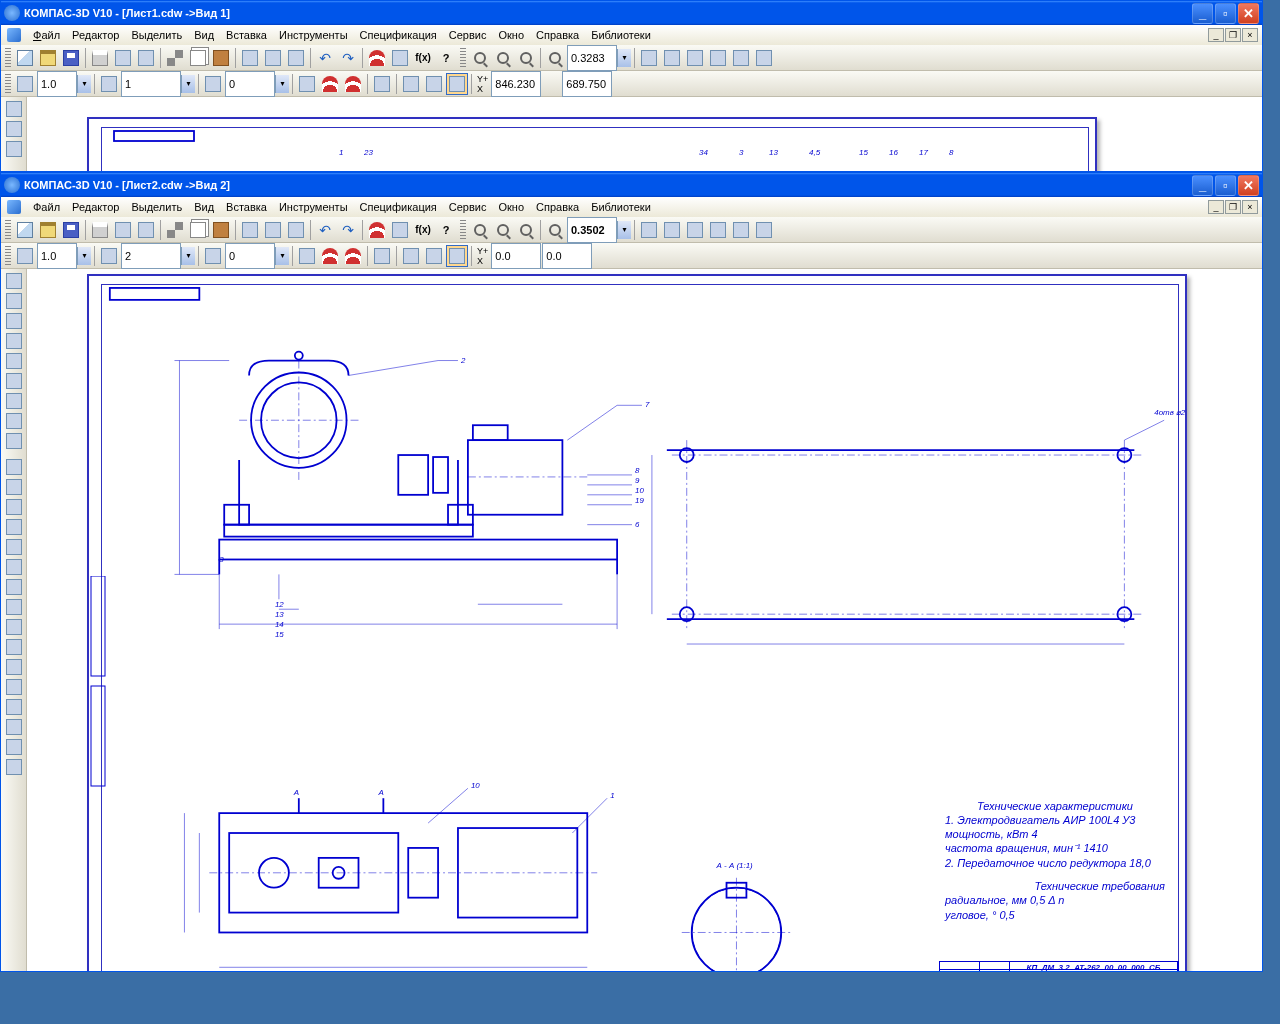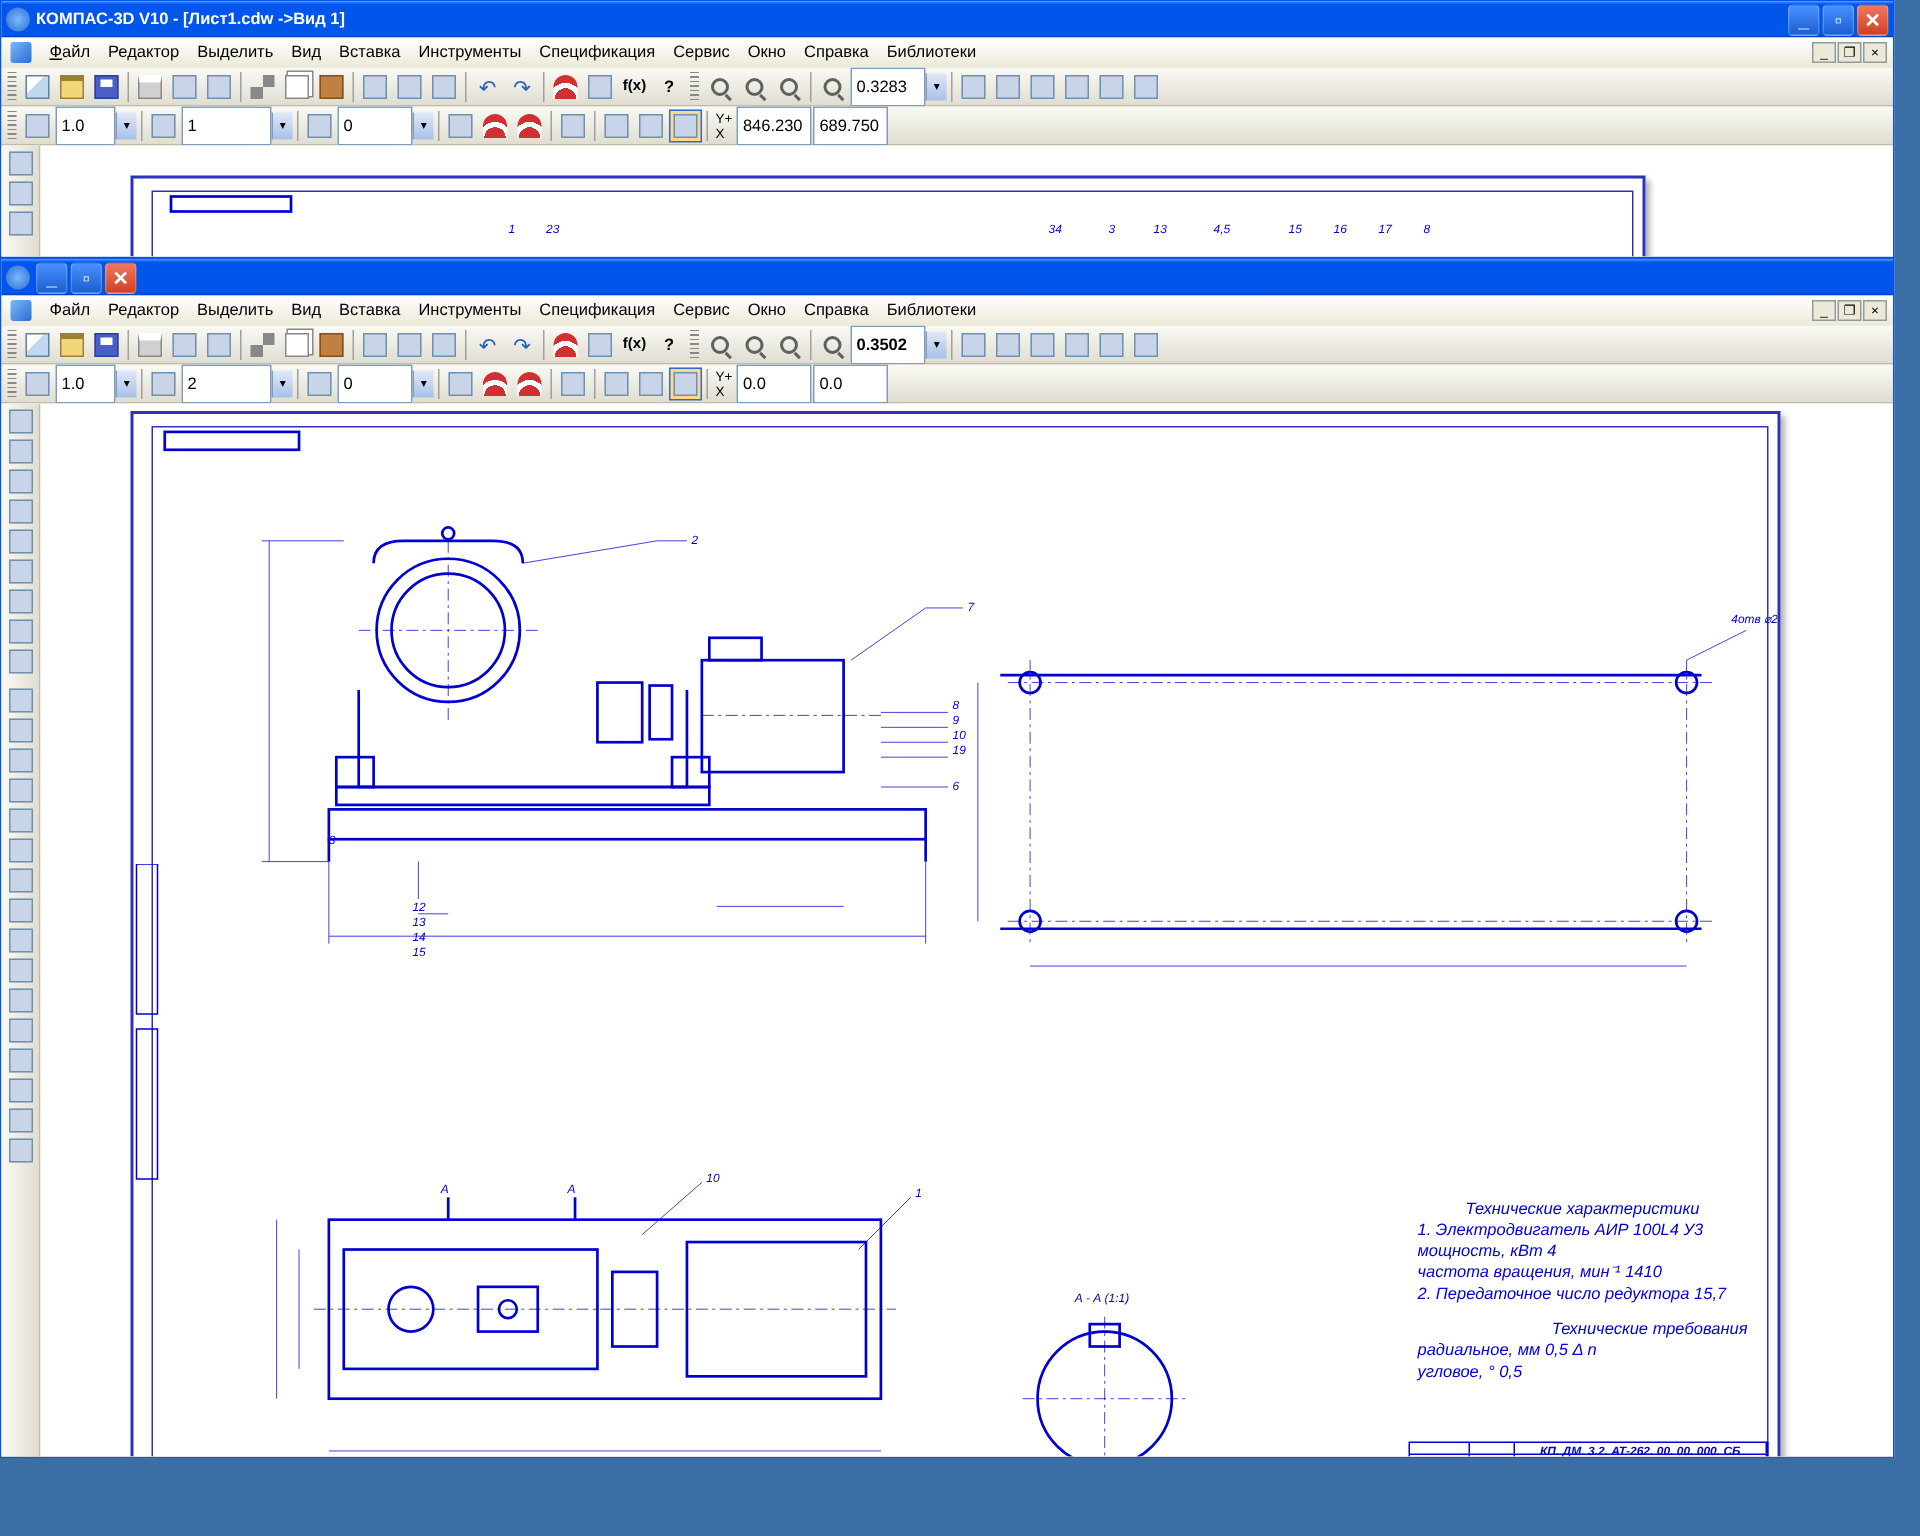--- a/index.html
+++ b/index.html
@@ -252,21 +252,21 @@
       </div>
     <div class="tbtn">
         <span class="ico ico-generic"></span>
       </div>
     <div class="tbtn active">
         <span class="ico ico-generic"></span>
       </div>
     <span class="tsep"></span>
     <span style="font-size:9px;padding:0 2px;">Y+<br>X</span>
     <input class="tfield" style="width: 50px;" value="846.230">
-    <input class="tfield" style="width: 50px;" value="689.750">
+    <input class="tfield" style="width: 50px; margin-left: 20px;" value="689.750">
   </div>
 
   <div class="workarea">
     <div class="left-toolbox">
       <div class="tbtn">
           <span class="ico ico-generic"></span>
         </div>
       <div class="tbtn">
           <span class="ico ico-generic"></span>
         </div>
@@ -291,20 +291,21 @@
           <text x="860" y="36">8</text>
         </svg>
       </div>
     </div>
   </div>
 </div>
 
 <div class="app-window win2">
   <div class="titlebar">
     <span class="titlebar-icon"></span>
+    <span class="titlebar-text">КОМПАС-3D V10 - [Лист2.cdw -&gt;Вид 2]</span>
     <div class="titlebar-btns">
       <div class="titlebar-btn tb-min">_</div>
       <div class="titlebar-btn tb-max">▫</div>
       <div class="titlebar-btn tb-close">✕</div>
     </div>
   </div>
 
   <div class="menubar">
     <span class="menubar-icon"></span>
     <span class="menu-item">Файл</span>
@@ -686,21 +687,21 @@
               <text x="-45" y="110">⌀70мм</text>
           </g>
         </svg>
 
 
         <div class="tech-text" style="right:20px; bottom:100px; width:220px;">
           <div style="text-align:center">Технические характеристики</div>
           <div>1. Электродвигатель АИР 100L4 У3</div>
           <div>   мощность, кВт                              4</div>
           <div>   частота вращения, мин⁻¹                 1410</div>
-          <div>2. Передаточное число редуктора           15,7</div>
+          <div>2. Передаточное число редуктора           18,0</div>
           <br>
           <div style="text-align:right">Технические требования</div>
           <div>   радиальное, мм                         0,5 Δ n</div>
           <div>   угловое, °                             0,5</div>
         </div>
 
         <div class="title-block">
           <div class="row">
               <div class="cell" style="width:40px"></div>
               <div class="cell" style="width:30px"></div>

